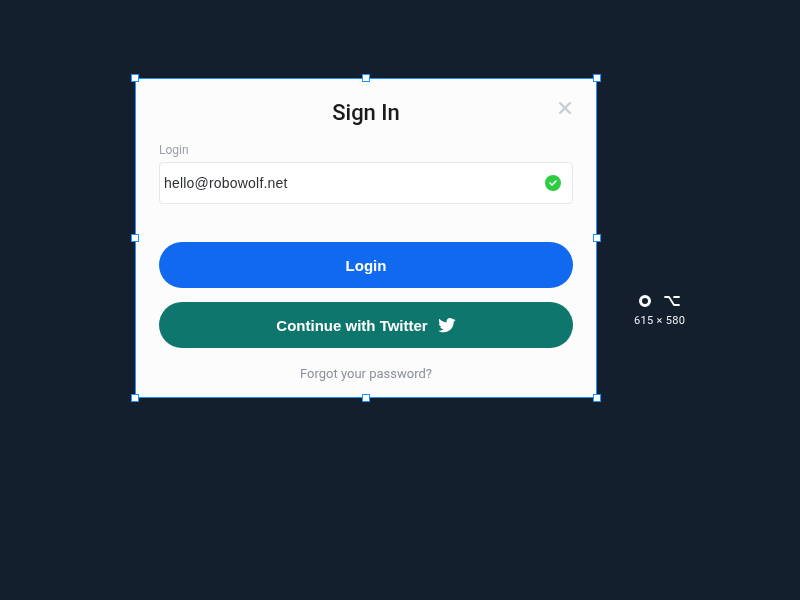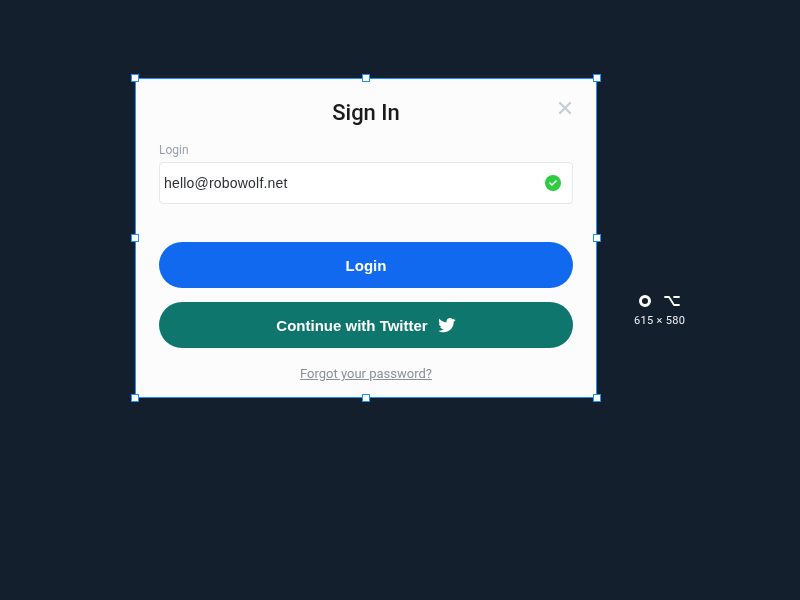--- a/index.html
+++ b/index.html
@@ -139,21 +139,20 @@
       gap: 10px;
     }
     .btn-primary { background: #1069ef; }
     .btn-twitter { background: #0f766e; }
     .forgot {
       text-align: center;
       margin-top: 18px;
       font-size: 13px;
       color: #8a919c;
       cursor: pointer;
-      text-decoration: underline;
     }
 
     .dim-tooltip {
       position: absolute;
       left: 610px;
       top: 292px;
       display: flex;
       flex-direction: column;
       align-items: center;
       margin-left: 24px;

